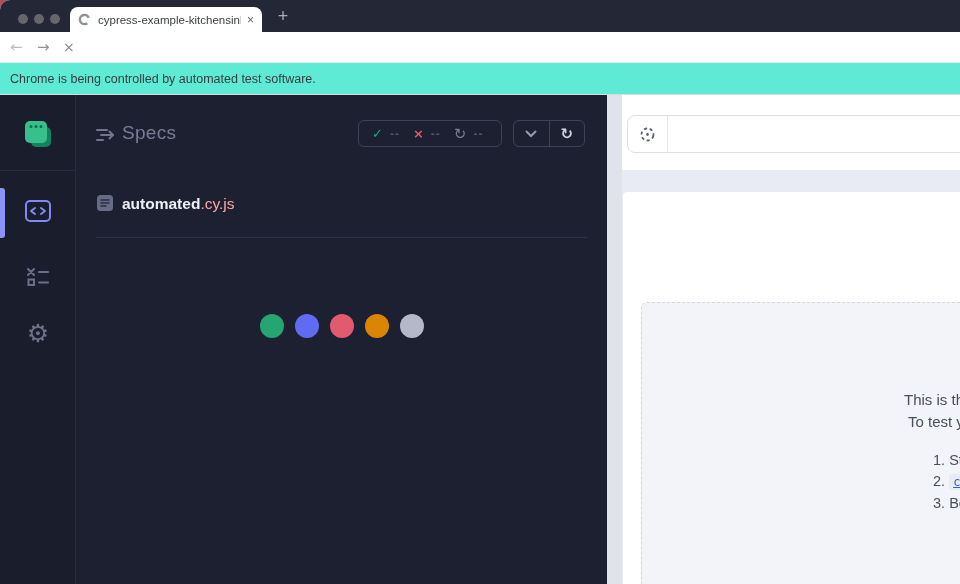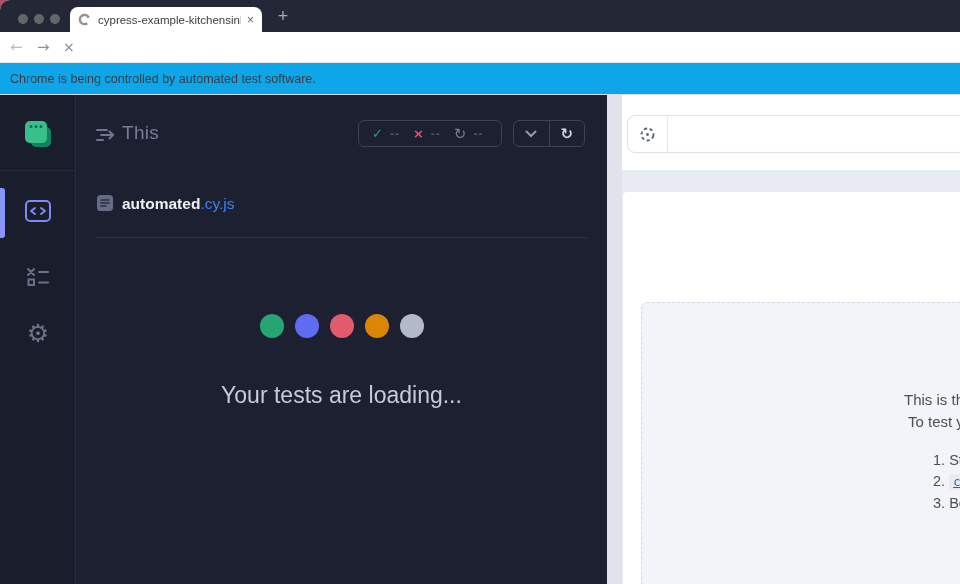--- a/index.html
+++ b/index.html
@@ -18,21 +18,21 @@
   .tab-close{font-size:12px;color:#5f6368;margin-left:6px;cursor:default;}
   .newtab{position:absolute;left:271px;top:4px;width:24px;height:24px;color:#a8abb3;
           font-size:18px;line-height:24px;text-align:center;}
   .toolbar{position:absolute;top:32px;left:0;right:0;height:30px;background:#fff;}
   .navglyph{position:absolute;top:0;height:30px;line-height:30px;
             font-family:"DejaVu Sans",sans-serif;}
   .addressbar{position:absolute;left:88px;top:36px;right:-20px;height:21px;background:#e2e3e7;
               border-radius:11px;display:flex;align-items:center;padding-left:10px;}
   .info-ic{font-size:12px;color:#5f6368;margin-right:8px;font-family:"DejaVu Sans",sans-serif;}
   .url{font-size:12.5px;color:#24262b;white-space:nowrap;}
-  .banner{position:absolute;top:62px;left:0;right:0;height:33px;background:#0ea5e9;box-sizing:border-box;
+  .banner{position:absolute;top:62px;left:0;right:0;height:33px;background:#5eead4;box-sizing:border-box;
           border-top:1px solid #ececf0;border-bottom:1px solid #d9dbe0;display:flex;align-items:center;
           padding-left:10px;font-size:12.5px;color:#3a3c42;}
 
   
   .content{position:absolute;top:95px;left:0;right:0;bottom:0;}
 
   .rail{position:absolute;left:0;top:0;width:76px;height:100%;background:#1a1d2b;
         border-right:1px solid #282c3e;box-sizing:border-box;}
   .rail-divider{position:absolute;top:75px;left:0;width:100%;height:1px;background:#262a3b;}
   .logo{position:absolute;left:23px;top:24px;}
@@ -52,21 +52,21 @@
   .stat-ic{font-size:13px;font-weight:bold;font-family:"DejaVu Sans",sans-serif;}
   .stat-val{color:#50566e;font-size:12px;font-weight:bold;letter-spacing:1px;}
   .split-btn{position:absolute;left:437px;top:25px;width:72px;height:27px;border:1px solid #3d4257;
              border-radius:6px;display:flex;box-sizing:border-box;}
   .split-cell{flex:1;display:flex;align-items:center;justify-content:center;}
   .split-cell:first-child{border-right:1px solid #3d4257;}
   .refresh-g{font-size:15px;color:#ced2e0;font-weight:bold;font-family:"DejaVu Sans",sans-serif;}
 
   .file-icon{position:absolute;left:20px;top:99px;}
   .file-name{position:absolute;left:46px;top:100px;font-size:15.5px;color:#eef0f8;font-weight:600;}
-  .file-ext{color:#3b82f6;font-weight:400;}
+  .file-ext{color:#fca5a5;font-weight:400;}
   .spec-divider{position:absolute;left:20px;top:142px;width:491px;height:1px;background:#2e3246;}
 
   .dots-row{position:absolute;left:0;top:219px;width:100%;display:flex;justify-content:center;gap:11px;}
   .dot{width:24px;height:24px;border-radius:50%;}
   .loading{position:absolute;left:0;top:287px;width:100%;text-align:center;font-size:23px;color:#c6cada;}
 
   .resizer{position:absolute;left:607px;top:0;width:15px;height:100%;background:#e0e2ec;}
 
   .preview{position:absolute;left:622px;top:0;right:0;height:100%;background:#e8eaf4;}
   .preview-header{position:absolute;left:0;top:0;width:100%;height:75px;background:#fff;}
@@ -155,21 +155,21 @@
 
       <div class="specs">
         <div class="specs-header-icon">
           <svg width="20" height="16" viewBox="0 0 20 16" stroke="#70768d" stroke-width="2" fill="none" stroke-linecap="round" stroke-linejoin="round">
             <path d="M1 3 H11"></path>
             <path d="M1 13 H7"></path>
             <path d="M5 8 H17"></path>
             <path d="M13.5 4.5 L17 8 L13.5 11.5"></path>
           </svg>
         </div>
-        <div class="specs-title">This</div>
+        <div class="specs-title">Specs</div>
 
         <div class="stats-pill">
           <span class="stat-ic" style="color:#1fa971">✓</span>
           <span class="stat-val">--</span>
           <span class="stat-ic" style="color:#e45770;margin-left:6px">×</span>
           <span class="stat-val">--</span>
           <span class="stat-ic" style="color:#767c93;font-weight:normal;font-size:15px;margin-left:6px">↻</span>
           <span class="stat-val">--</span>
         </div>
 
@@ -195,21 +195,20 @@
         </div>
         <div class="spec-divider"></div>
 
         <div class="dots-row">
           <div class="dot" style="background: rgb(37, 165, 113);"></div>
           <div class="dot" style="background: rgb(95, 108, 242);"></div>
           <div class="dot" style="background: rgb(226, 90, 110);"></div>
           <div class="dot" style="background: rgb(219, 133, 4);"></div>
           <div class="dot" style="background: rgb(180, 185, 202);"></div>
         </div>
-        <div class="loading">Your tests are loading...</div>
       </div>
 
       <div class="resizer"></div>
 
       <div class="preview">
         <div class="preview-header">
           <div class="urlbar">
             <div class="selector-cell">
               <svg width="19" height="19" viewBox="0 0 19 19" fill="none">
                 <circle cx="9.5" cy="9.5" r="6" stroke="#5c617b" stroke-width="1.8" stroke-dasharray="3.1 2.6" transform="rotate(12 9.5 9.5)"></circle>

